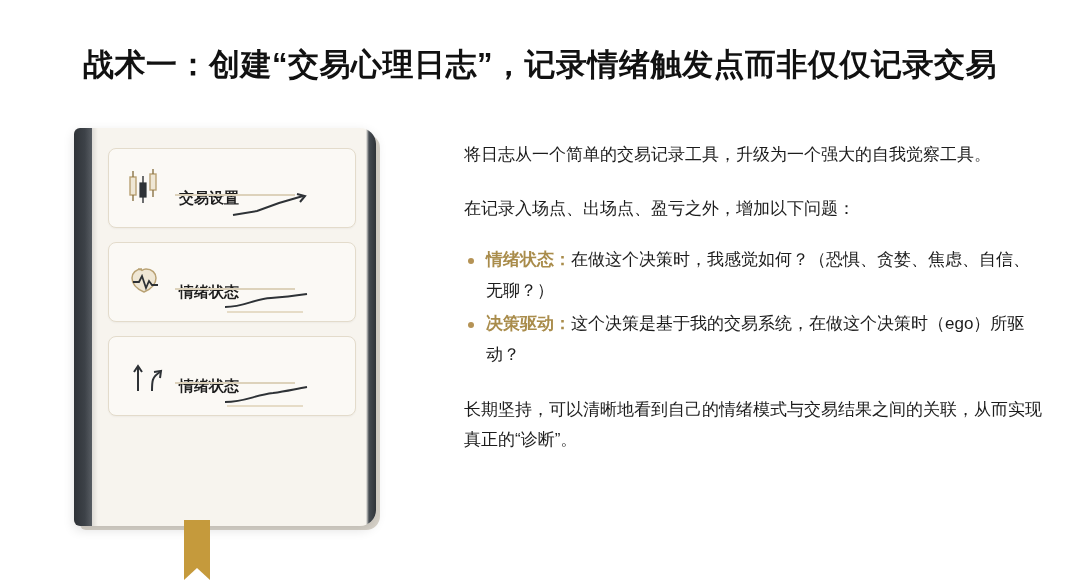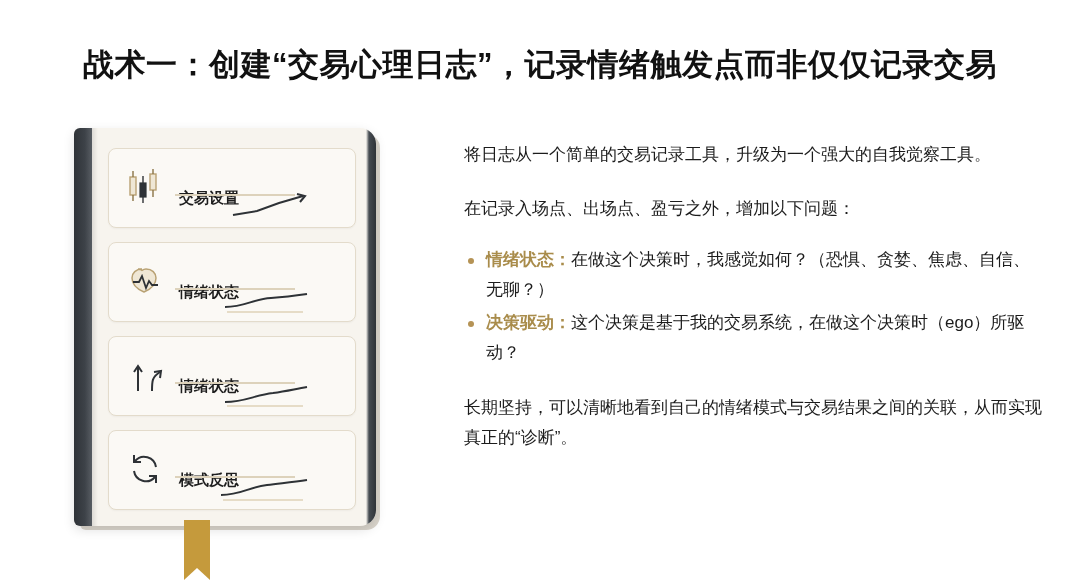--- a/index.html
+++ b/index.html
@@ -181,20 +181,21 @@
     left: 4px;
     top: 13px;
     width: 6px;
     height: 6px;
     border-radius: 50%;
     background: #b59355;
   }
   .bullet-term {
     color: #a98c4b;
     font-weight: bold;
+    font-family: Liberation Mono, monospace;
   }
 </style>
 </head>
 <body>
 
 <div class="page">
 
   <div class="title">战术一：创建“交易心理日志”，记录情绪触发点而非仅仅记录交易</div>
 
   <div class="notebook-area">
@@ -259,38 +260,20 @@
           <span class="card-label">情绪状态</span>
           <span class="card-lines">
             <svg width="170" height="30" viewBox="0 0 170 30">
               <line x1="0" y1="6" x2="120" y2="6" stroke="#ddd2bb" stroke-width="2"></line>
               <path d="M50 25 C70 25, 80 18, 98 16 C112 14, 120 12, 132 10" fill="none" stroke="#2e3236" stroke-width="2"></path>
               <line x1="52" y1="29" x2="128" y2="29" stroke="#e6dcc7" stroke-width="2"></line>
             </svg>
           </span>
         </div>
 
-        <div class="card">
-          <span class="card-icon">
-            <svg width="48" height="48" viewBox="0 0 48 48">
-              <path d="M35 22 A12 12 0 0 0 14 16" fill="none" stroke="#2e3236" stroke-width="2"></path>
-              <path d="M13 10 L13 17 L20 17" fill="none" stroke="#2e3236" stroke-width="2"></path>
-              <path d="M13 26 A12 12 0 0 0 34 32" fill="none" stroke="#2e3236" stroke-width="2"></path>
-              <path d="M35 38 L35 31 L28 31" fill="none" stroke="#2e3236" stroke-width="2"></path>
-            </svg>
-          </span>
-          <span class="card-label">模式反思</span>
-          <span class="card-lines">
-            <svg width="170" height="30" viewBox="0 0 170 30">
-              <line x1="0" y1="6" x2="120" y2="6" stroke="#ddd2bb" stroke-width="2"></line>
-              <path d="M46 24 C66 24, 74 16, 92 14 C108 12, 118 11, 132 9" fill="none" stroke="#2e3236" stroke-width="2"></path>
-              <line x1="48" y1="29" x2="128" y2="29" stroke="#e6dcc7" stroke-width="2"></line>
-            </svg>
-          </span>
-        </div>
 
       </div>
     </div>
     <div class="bookmark"></div>
   </div>
 
   <div class="content">
 
     <p class="para">将日志从一个简单的交易记录工具，升级为一个强大的自我觉察工具。</p>
 

